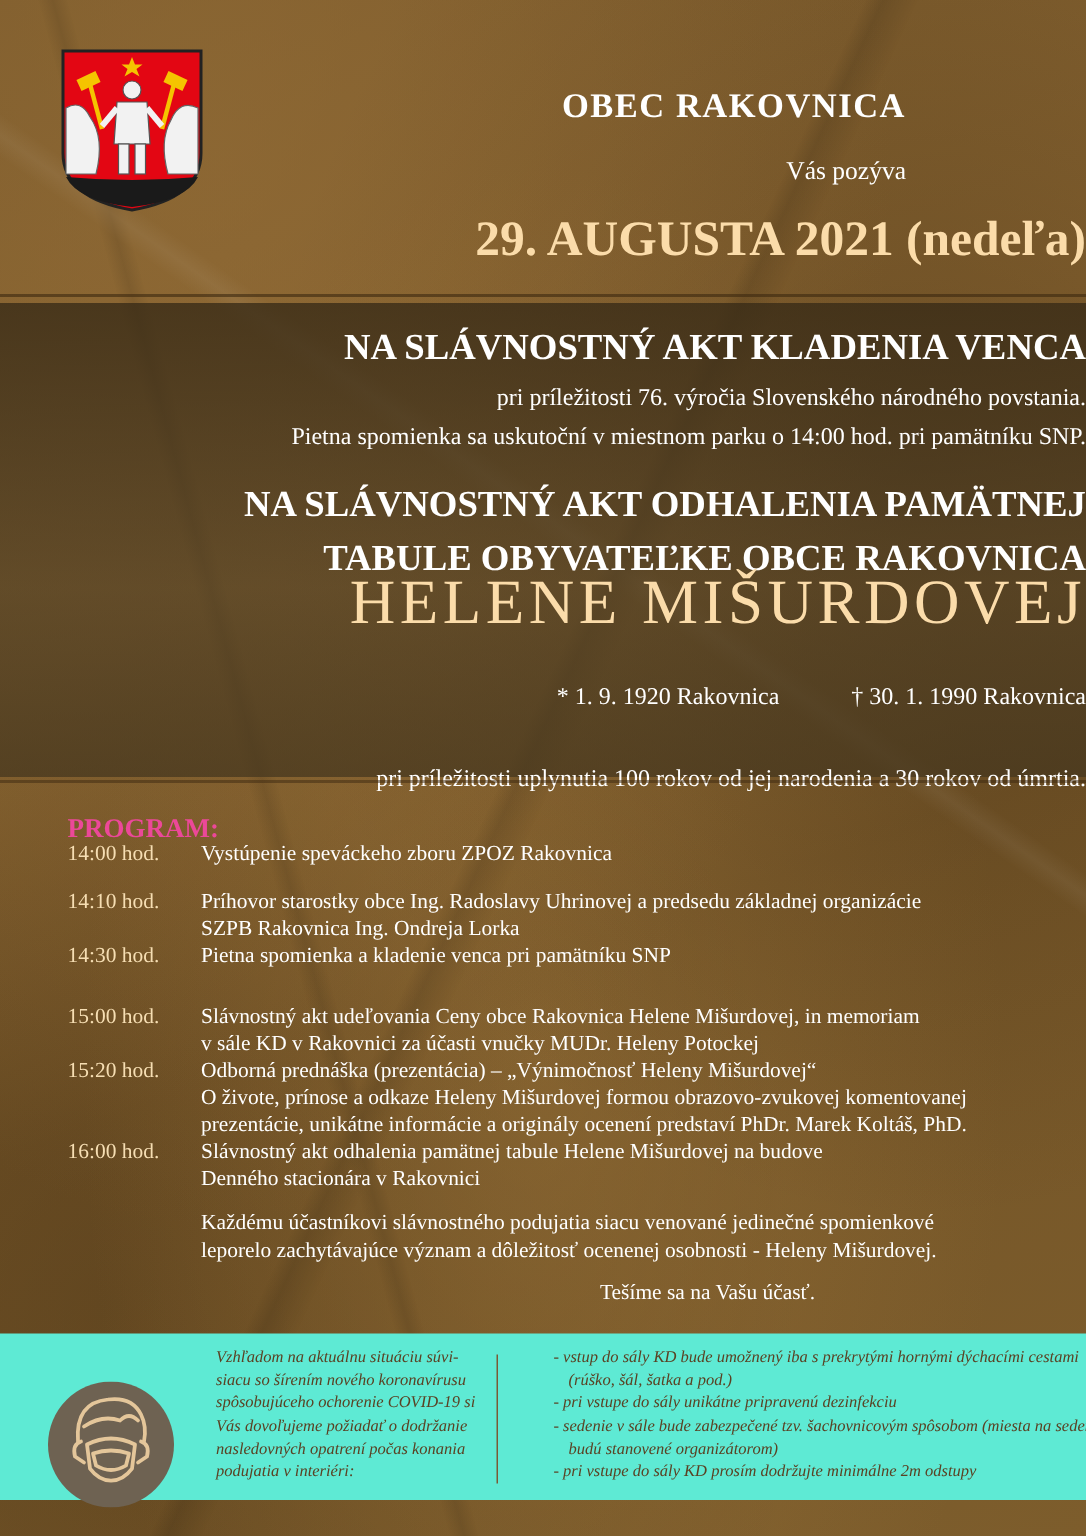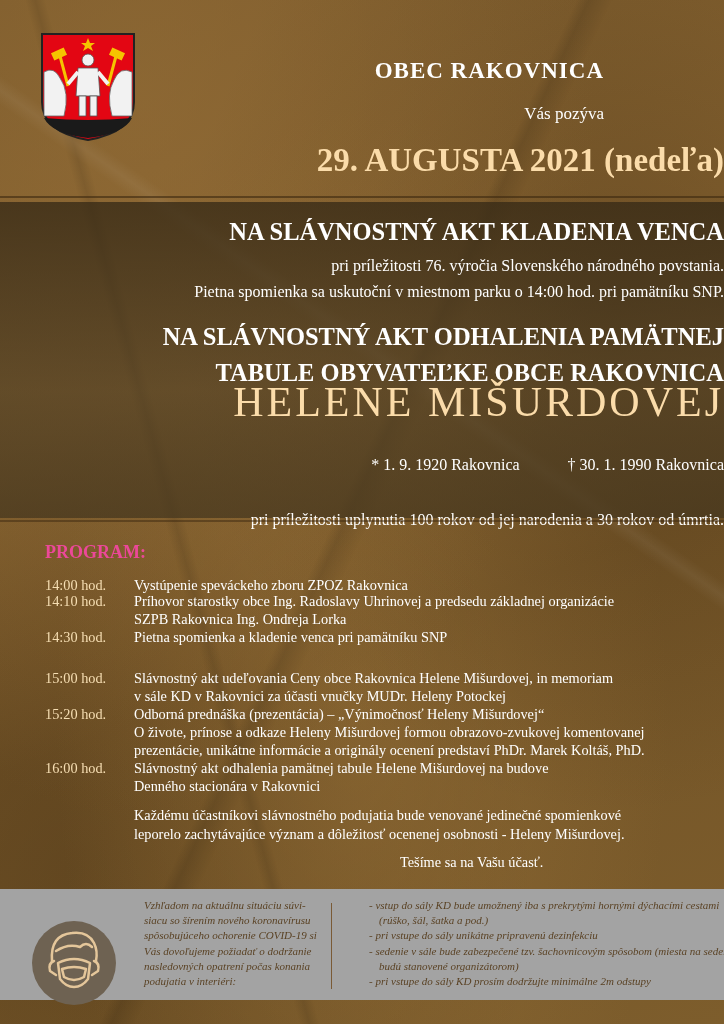--- a/index.html
+++ b/index.html
@@ -43,21 +43,21 @@
   .dates .gap { width: 48px; }
 
   .program-title { position: absolute; left: 45px; top: 542px; font-family: "Liberation Serif", serif; font-weight: bold; font-size: 18px; color: #ec4899; }
   .prog { position: absolute; left: 45px; width: 660px; font-family: "Liberation Serif", serif; font-size: 14.3px; line-height: 18px; }
   .prog .time { position: absolute; left: 0; top: 0; color: #f6deb3; }
   .prog .desc { margin-left: 89px; }
 
   .note { position: absolute; left: 134px; width: 560px; font-family: "Liberation Serif", serif; font-size: 14.3px; line-height: 19px; }
   .thanks { position: absolute; left: 400px; top: 854px; font-family: "Liberation Serif", serif; font-size: 14.3px; }
 
-  .covid { position: absolute; left: 0; top: 889px; width: 724px; height: 111px; background: #a3a3a3; color: #5a4224; }
+  .covid { position: absolute; left: 0; top: 889px; width: 724px; height: 111px; background: #5eead4; color: #5a4224; }
   .mask-circle { position: absolute; left: 32px; top: 32px; width: 84px; height: 84px; }
   .covid-left { position: absolute; left: 144px; top: 9px; width: 178px; font-family: "Liberation Serif", serif; font-style: italic; font-size: 11px; line-height: 15.2px; }
   .covid-divider { position: absolute; left: 331px; top: 14px; width: 1px; height: 86px; background: #7a5a35; }
   .covid-right { position: absolute; left: 341px; top: 9px; width: 380px; font-family: "Liberation Serif", serif; font-style: italic; font-size: 11px; line-height: 15.2px; margin-left: 28px; }
   .covid-right div { padding-left: 10px; text-indent: -10px; }
 </style>
 </head>
 <body>
 
 <div class="crease"></div>
@@ -97,21 +97,21 @@
 
 <div class="center dates">
   <span>* 1. 9. 1920 Rakovnica</span><span class="gap"></span><span>† 30. 1. 1990 Rakovnica</span>
 </div>
 <div class="center p1" style="top:511px">pri príležitosti uplynutia 100 rokov od jej narodenia a 30 rokov od úmrtia.</div>
 
 <div class="line" style="top:520px; background: rgba(60,40,15,0.5)"></div>
 
 <div class="program-title">PROGRAM:</div>
 
-<div class="prog" style="top:576px">
+<div class="prog" style="top:560px">
   <span class="time">14:00 hod.</span>
   <div class="desc">Vystúpenie speváckeho zboru ZPOZ Rakovnica</div>
 </div>
 <div class="prog" style="top:592px">
   <span class="time">14:10 hod.</span>
   <div class="desc">Príhovor starostky obce Ing. Radoslavy Uhrinovej a predsedu základnej organizácie</div>
   <div class="desc">SZPB Rakovnica Ing. Ondreja Lorka</div>
 </div>
 <div class="prog" style="top:628px">
   <span class="time">14:30 hod.</span>
@@ -127,21 +127,21 @@
   <div class="desc">Odborná prednáška (prezentácia) – „Výnimočnosť Heleny Mišurdovej“</div>
   <div class="desc">O živote, prínose a odkaze Heleny Mišurdovej formou obrazovo-zvukovej komentovanej</div>
   <div class="desc">prezentácie, unikátne informácie a originály ocenení predstaví PhDr. Marek Koltáš, PhD.</div>
 </div>
 <div class="prog" style="top:759px">
   <span class="time">16:00 hod.</span>
   <div class="desc">Slávnostný akt odhalenia pamätnej tabule Helene Mišurdovej na budove</div>
   <div class="desc">Denného stacionára v Rakovnici</div>
 </div>
 
-<div class="note" style="top:806px">Každému účastníkovi slávnostného podujatia bude venované jedinečné spomienkové</div>
+<div class="note" style="top:806px">Každému účastníkovi slávnostného podujatia siacu venované jedinečné spomienkové</div>
 <div class="note" style="top:825px">leporelo zachytávajúce význam a dôležitosť ocenenej osobnosti - Heleny Mišurdovej.</div>
 <div class="thanks">Tešíme sa na Vašu účasť.</div>
 
 <div class="covid">
   <svg class="mask-circle" viewBox="0 0 84 84">
     <circle cx="42" cy="42" r="42" fill="#6e6252"></circle>
     <g fill="none" stroke="#e4c69a" stroke-width="2.5" stroke-linejoin="round" stroke-linecap="round">
       <path d="M20 40 Q18 14 40 12 Q56 10 62 22 Q66 30 64 40"></path>
       <path d="M24 30 Q36 22 48 26 Q54 20 60 26"></path>
       <path d="M22 40 Q16 42 18 50 L24 54"></path>

